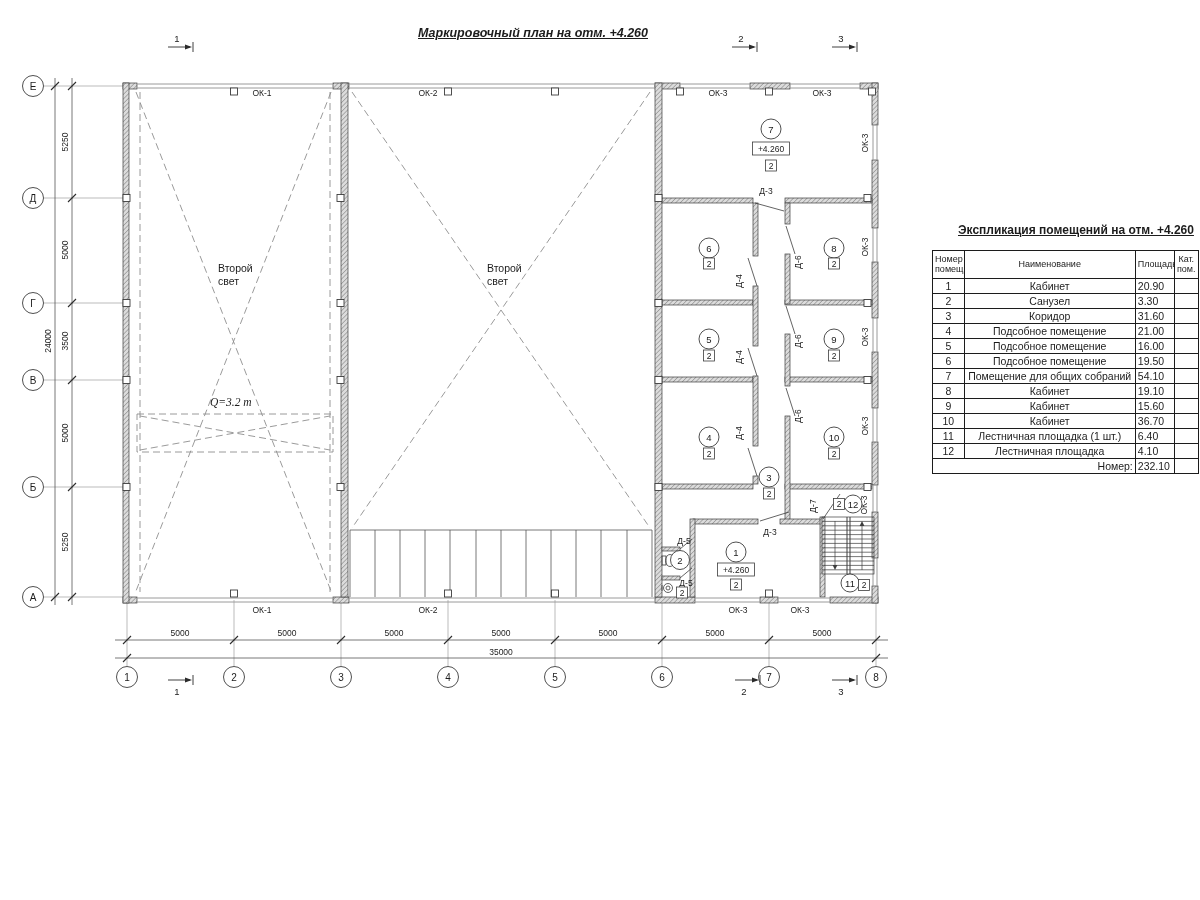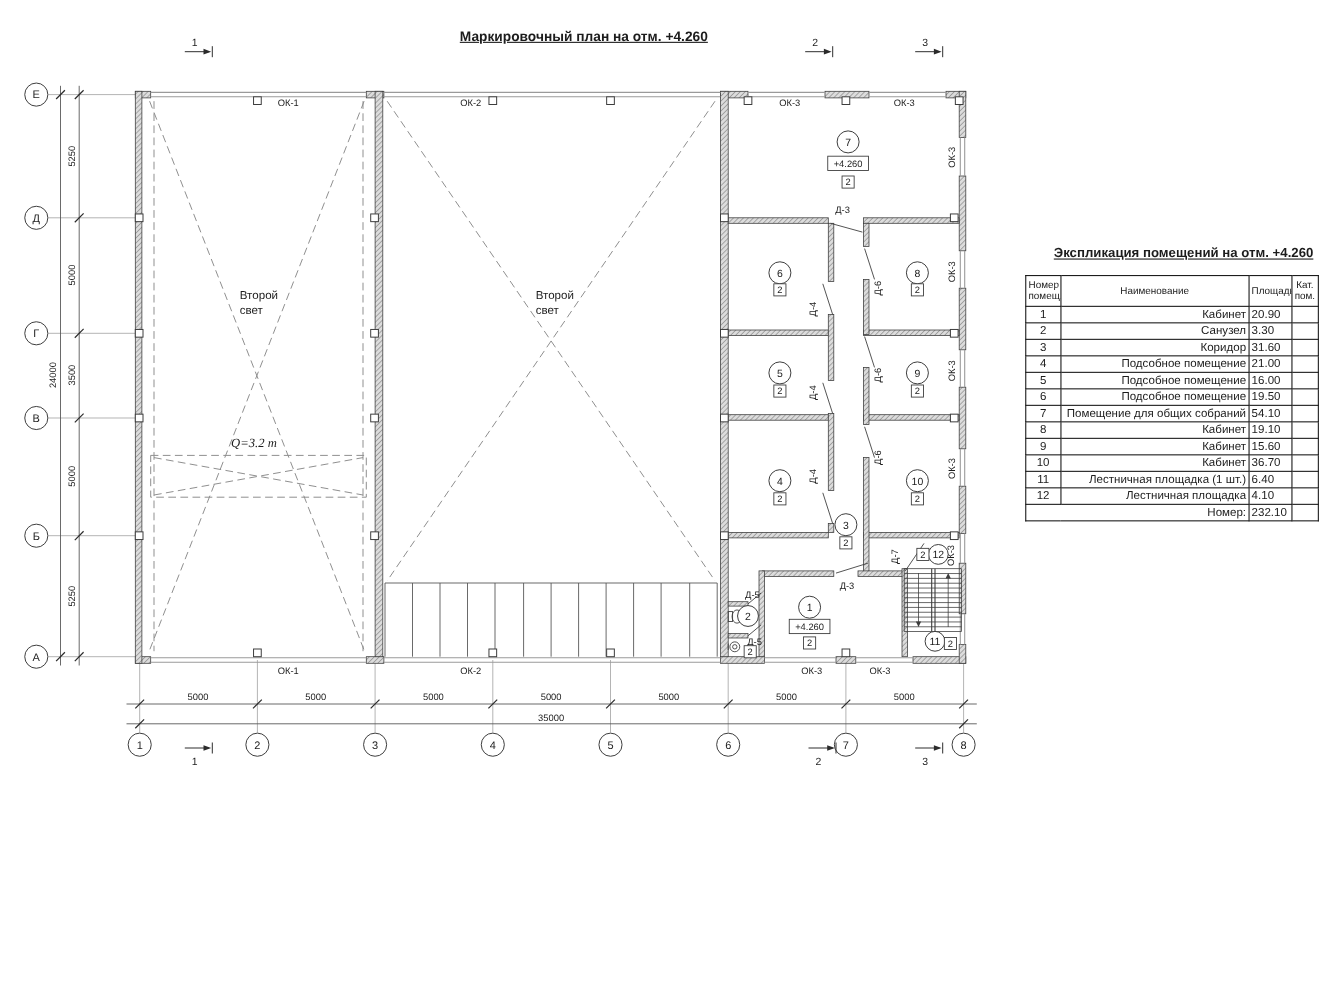--- a/index.html
+++ b/index.html
@@ -1,27 +1,27 @@
 <!DOCTYPE html>
 <html><head>
 <meta charset="utf-8">
 <style>
   html,body{margin:0;padding:0;background:#ffffff;}
   body{width:1200px;height:900px;position:relative;font-family:"Liberation Sans",sans-serif;color:#1c1c1c;overflow:hidden;}
   .stage{position:absolute;left:0;top:0;width:1200px;height:900px;}
-  .main-title{position:absolute;left:418px;top:26px;font-size:12.5px;font-weight:bold;text-decoration:underline;white-space:nowrap;}
+  .main-title{position:absolute;left:418px;top:26px;font-size:12.5px;font-style:italic;font-weight:bold;text-decoration:underline;white-space:nowrap;}
   .table-title{position:absolute;left:958px;top:223px;font-size:12px;font-weight:bold;text-decoration:underline;white-space:nowrap;}
   .expl-table{position:absolute;left:932px;top:250px;border-collapse:collapse;table-layout:fixed;width:267px;font-size:10.5px;}
   .expl-table th,.expl-table td{border:1px solid #1c1c1c;padding:0 2px;overflow:hidden;white-space:nowrap;}
   .expl-table th{font-weight:normal;font-size:9px;text-align:center;line-height:1.05;white-space:normal;}
   .expl-table thead tr{height:28px;}
   .expl-table tbody tr{height:15px;}
   .col-num{width:31px;} .col-name{width:168px;} .col-area{width:38px;} .col-cat{width:24px;}
   .cell-num{text-align:center;}
-  .cell-name{text-align:right;padding-left:4px;}
+  .cell-name{text-align:center;padding-left:4px;}
   .cell-area{text-align:left;}
   .total-label{text-align:right;padding-right:5px;}
   svg{position:absolute;left:0;top:0;}
   text{font-family:"Liberation Sans",sans-serif;fill:#1c1c1c;}
   .t8{font-size:8.5px;} .t9{font-size:9.5px;} .t10{font-size:10px;} .t11{font-size:10.5px;}
   .serifit{font-family:"Liberation Serif",serif;font-style:italic;font-size:11.5px;}
 </style>
 </head>
 <body>
 

